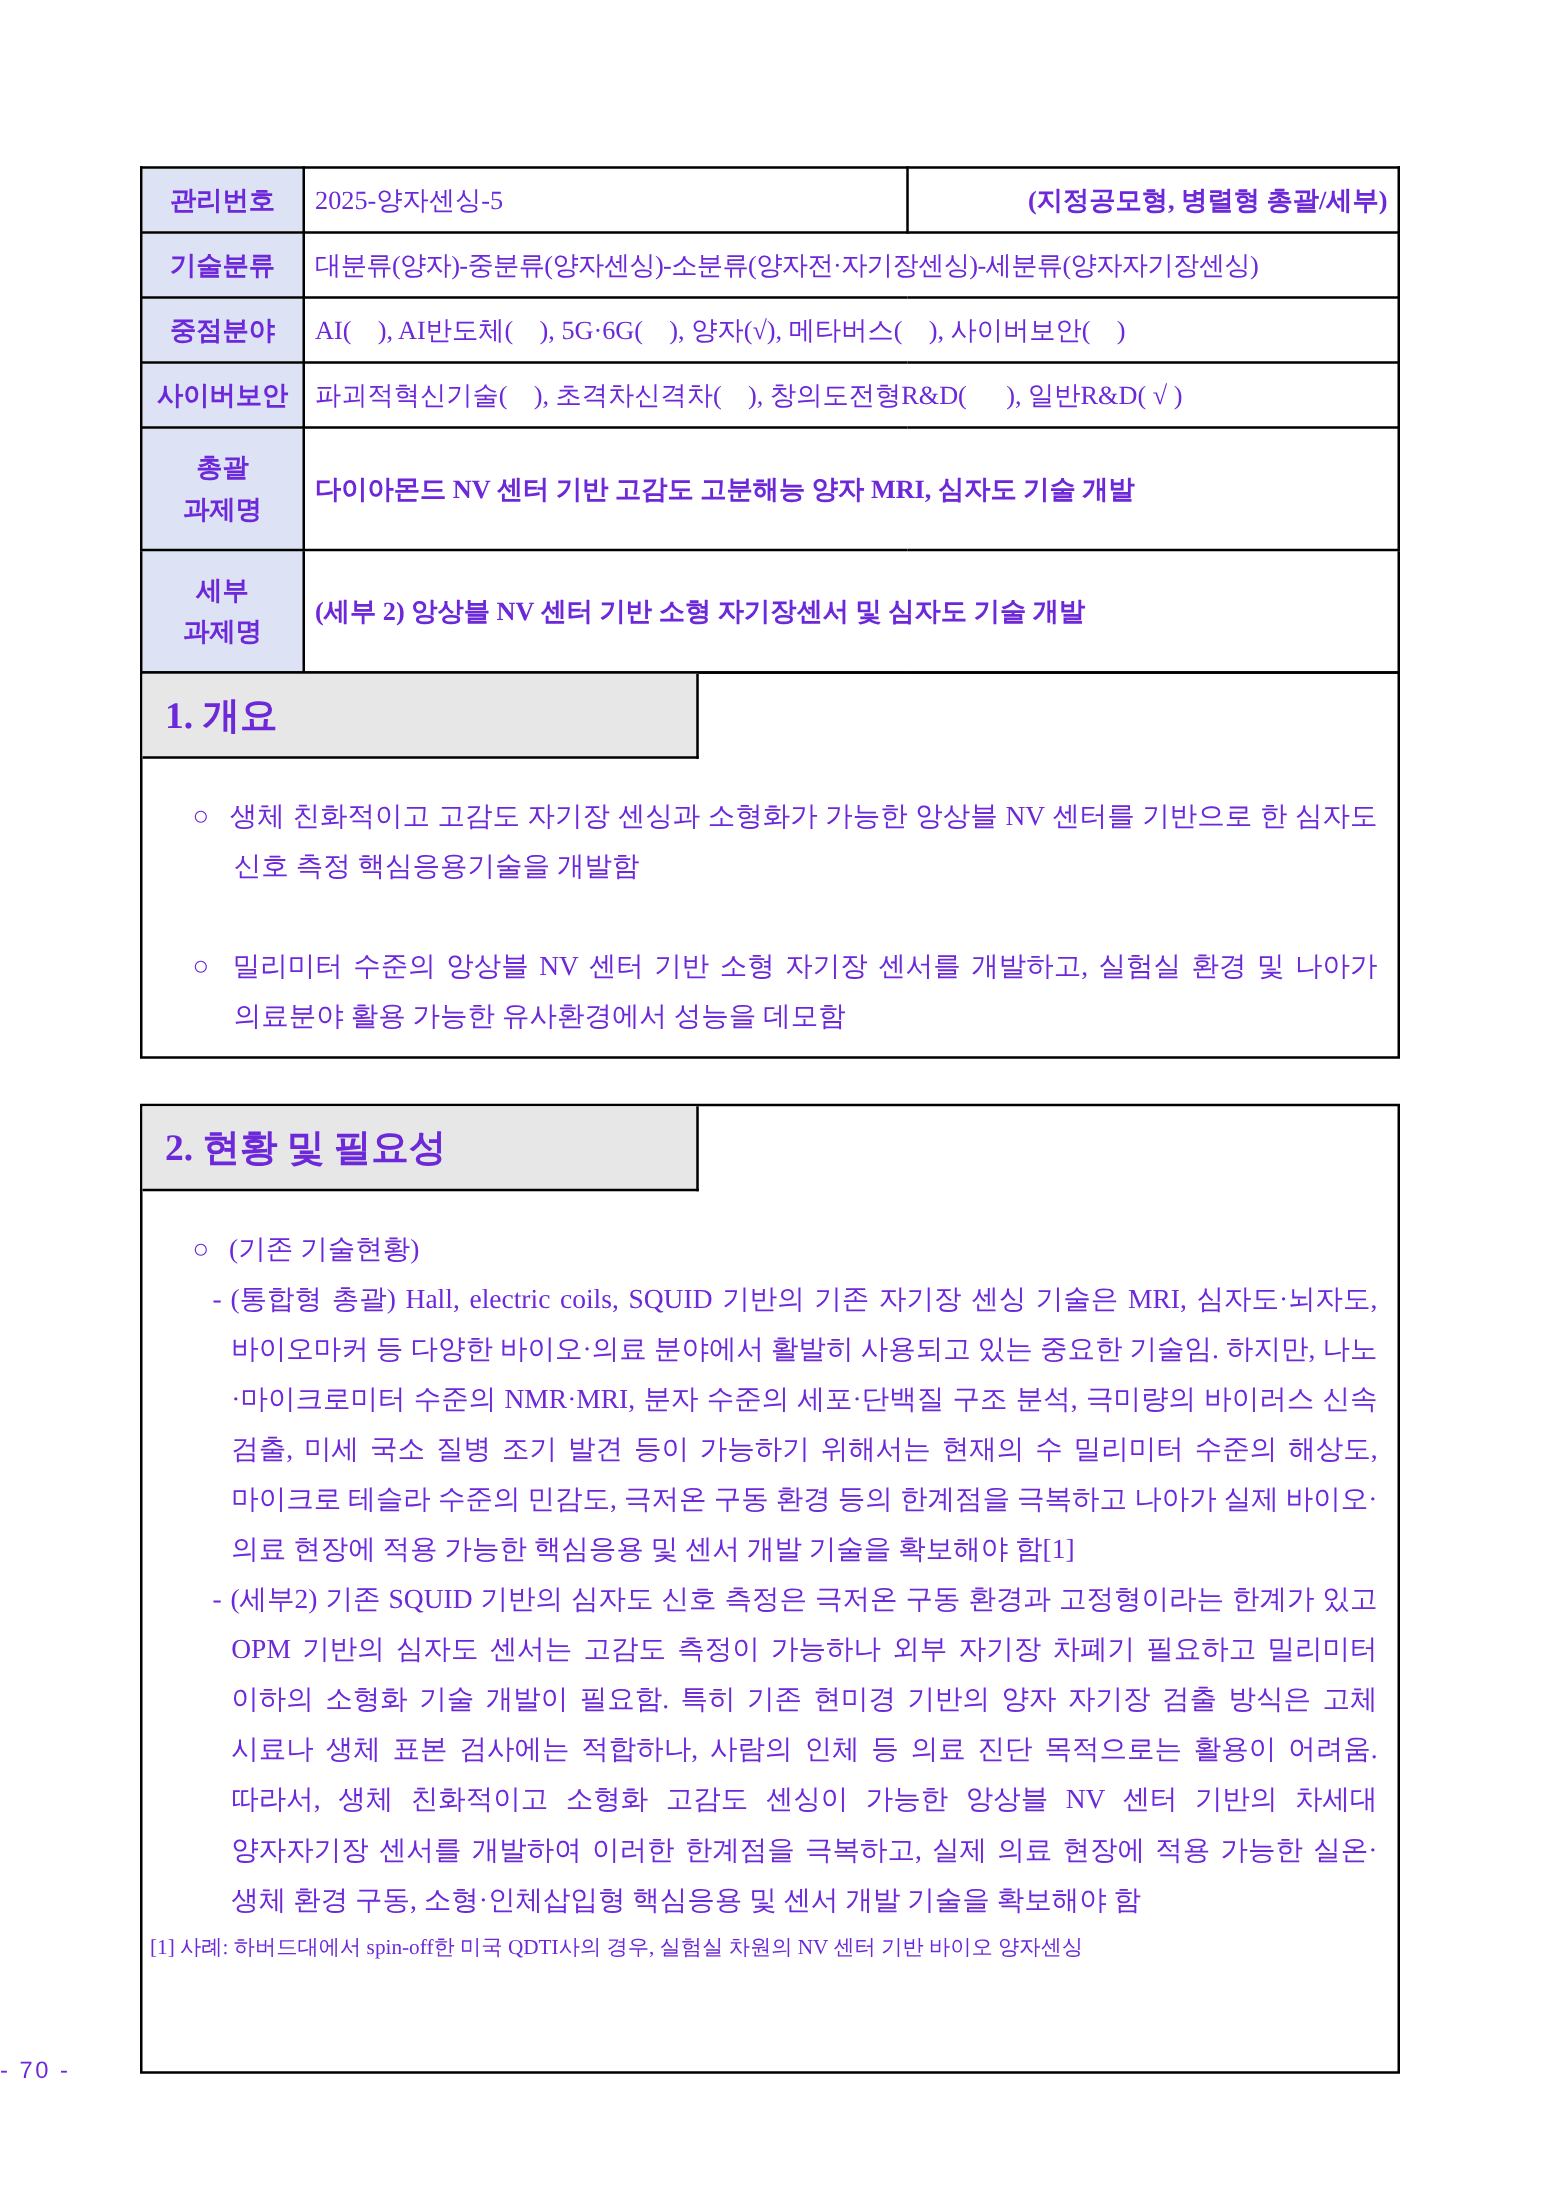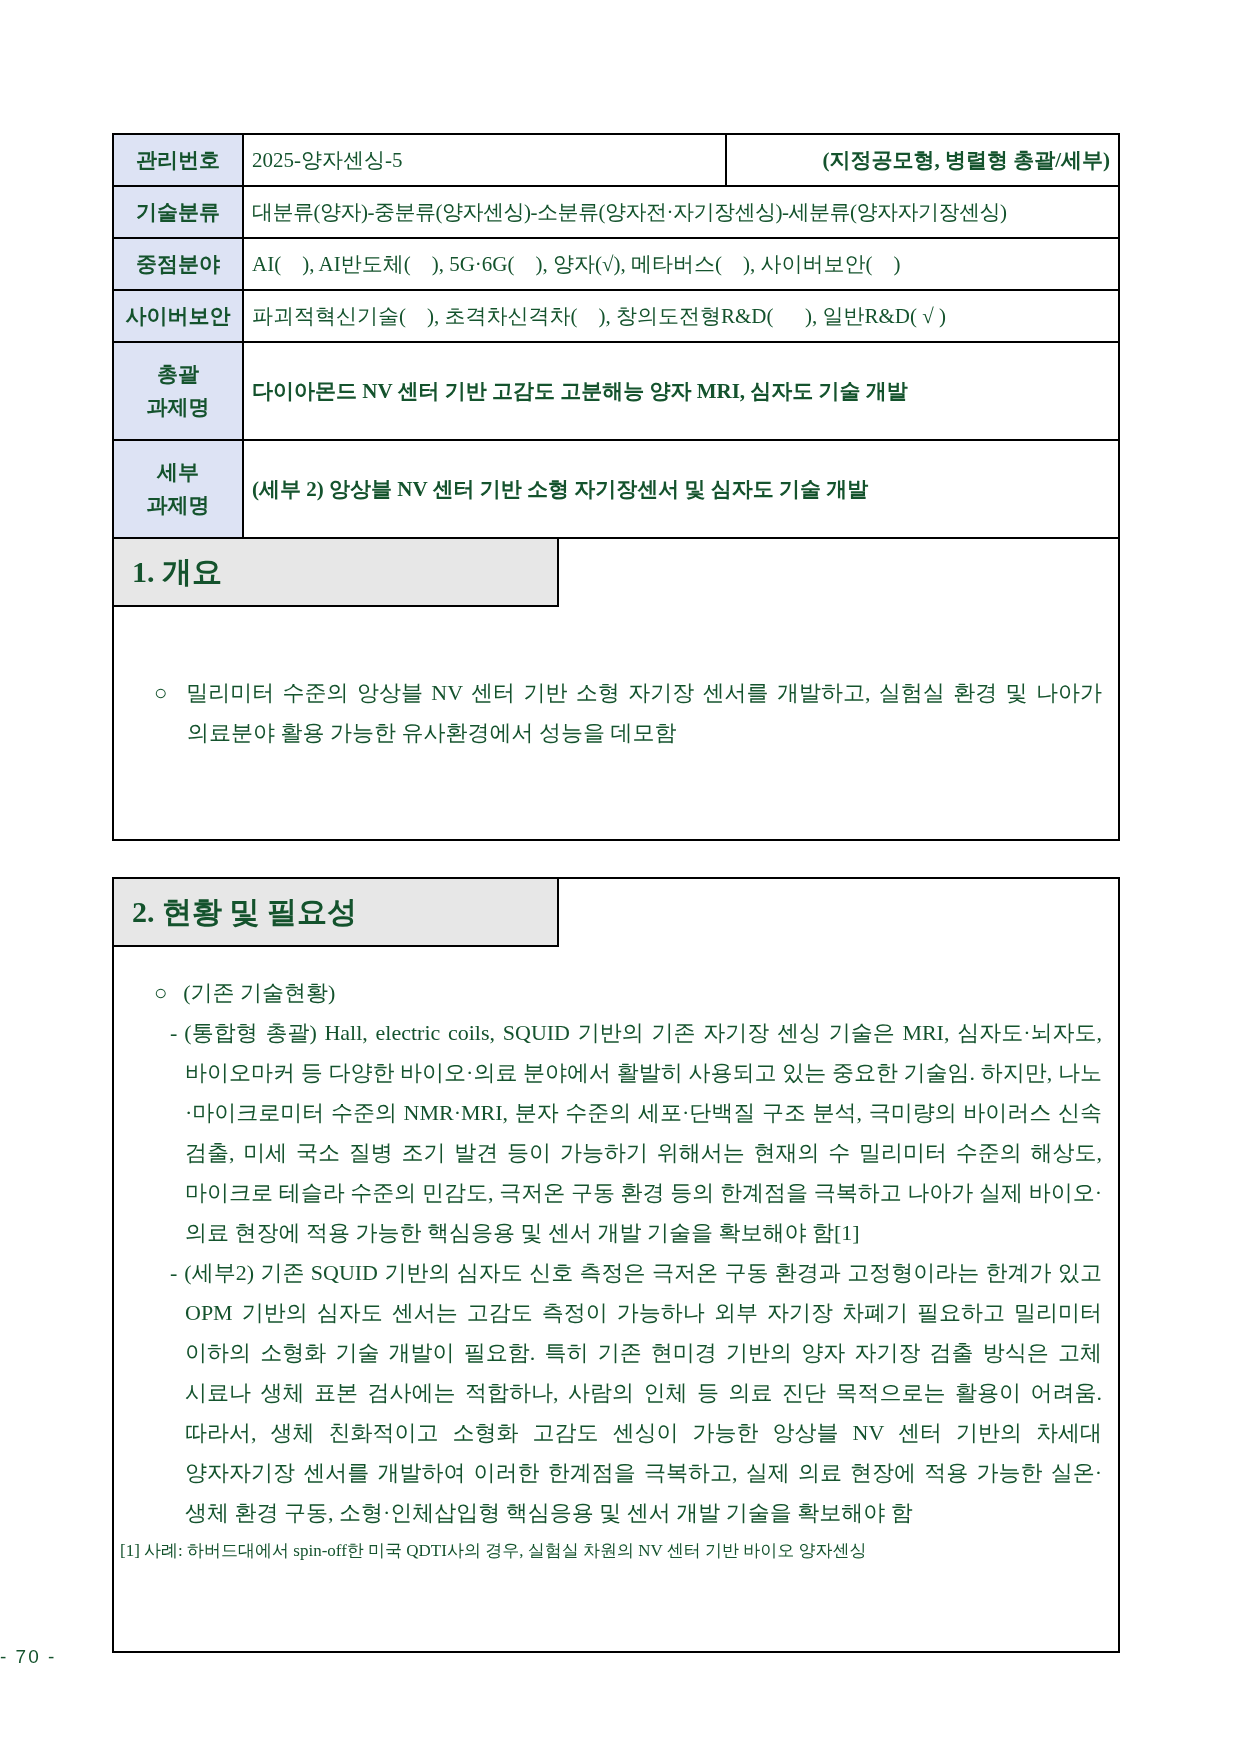--- a/index.html
+++ b/index.html
@@ -2,21 +2,21 @@
 <html><head>
 <meta charset="utf-8">
 <style>
   * { box-sizing: border-box; }
   html, body { margin: 0; padding: 0; background: #ffffff; }
   .page {
     position: relative;
     width: 1240px;
     height: 1753px;
     background: #ffffff;
-    color: #14532d;
+    color: #6d28d9;
     font-family: "Liberation Serif", "DejaVu Serif", serif;
     overflow: hidden;
   }
   .inner {
     position: absolute;
     left: 112px;
     top: 133px;
     width: 1008px;
   }
 
@@ -151,20 +151,21 @@
         <td class="lbl">세부
 과제명</td>
         <td class="title-val" colspan="2">(세부 2) 앙상블 NV 센터 기반 소형 자기장센서 및 심자도 기술 개발</td>
       </tr>
     </tbody>
       </table>
 
     <div class="section first">
       <div class="sec-head">1. 개요</div>
       <div class="sec-body overview">
+        <p class="b1"><span class="mk">○</span><span>생체 친화적이고 고감도 자기장 센싱과 소형화가 가능한 앙상블 NV 센터를 기반으로 한 심자도 신호 측정 핵심응용기술을 개발함</span></p>
         <p class="b1 gap"><span class="mk">○</span><span>밀리미터 수준의 앙상블 NV 센터 기반 소형 자기장 센서를 개발하고, 실험실 환경 및 나아가 의료분야 활용 가능한 유사환경에서 성능을 데모함</span></p>
       </div>
     </div>
 
     <div class="section second">
       <div class="sec-head">2. 현황 및 필요성</div>
       <div class="sec-body status">
         <p class="b1"><span class="mk">○</span><span>(기존 기술현황)</span></p>
         <p class="b2"><span class="mk2">-</span><span>(통합형 총괄) Hall, electric coils, SQUID 기반의 기존 자기장 센싱 기술은 MRI, 심자도·뇌자도, 바이오마커 등 다양한 바이오·의료 분야에서 활발히 사용되고 있는 중요한 기술임. 하지만, 나노·마이크로미터 수준의 NMR·MRI, 분자 수준의 세포·단백질 구조 분석, 극미량의 바이러스 신속 검출, 미세 국소 질병 조기 발견 등이 가능하기 위해서는 현재의 수 밀리미터 수준의 해상도, 마이크로 테슬라 수준의 민감도, 극저온 구동 환경 등의 한계점을 극복하고 나아가 실제 바이오·의료 현장에 적용 가능한 핵심응용 및 센서 개발 기술을 확보해야 함[1]</span></p>
         <p class="b2"><span class="mk2">-</span><span>(세부2) 기존 SQUID 기반의 심자도 신호 측정은 극저온 구동 환경과 고정형이라는 한계가 있고 OPM 기반의 심자도 센서는 고감도 측정이 가능하나 외부 자기장 차폐기 필요하고 밀리미터 이하의 소형화 기술 개발이 필요함. 특히 기존 현미경 기반의 양자 자기장 검출 방식은 고체 시료나 생체 표본 검사에는 적합하나, 사람의 인체 등 의료 진단 목적으로는 활용이 어려움. 따라서, 생체 친화적이고 소형화 고감도 센싱이 가능한 앙상블 NV 센터 기반의 차세대 양자자기장 센서를 개발하여 이러한 한계점을 극복하고, 실제 의료 현장에 적용 가능한 실온·생체 환경 구동, 소형·인체삽입형 핵심응용 및 센서 개발 기술을 확보해야 함</span></p>

